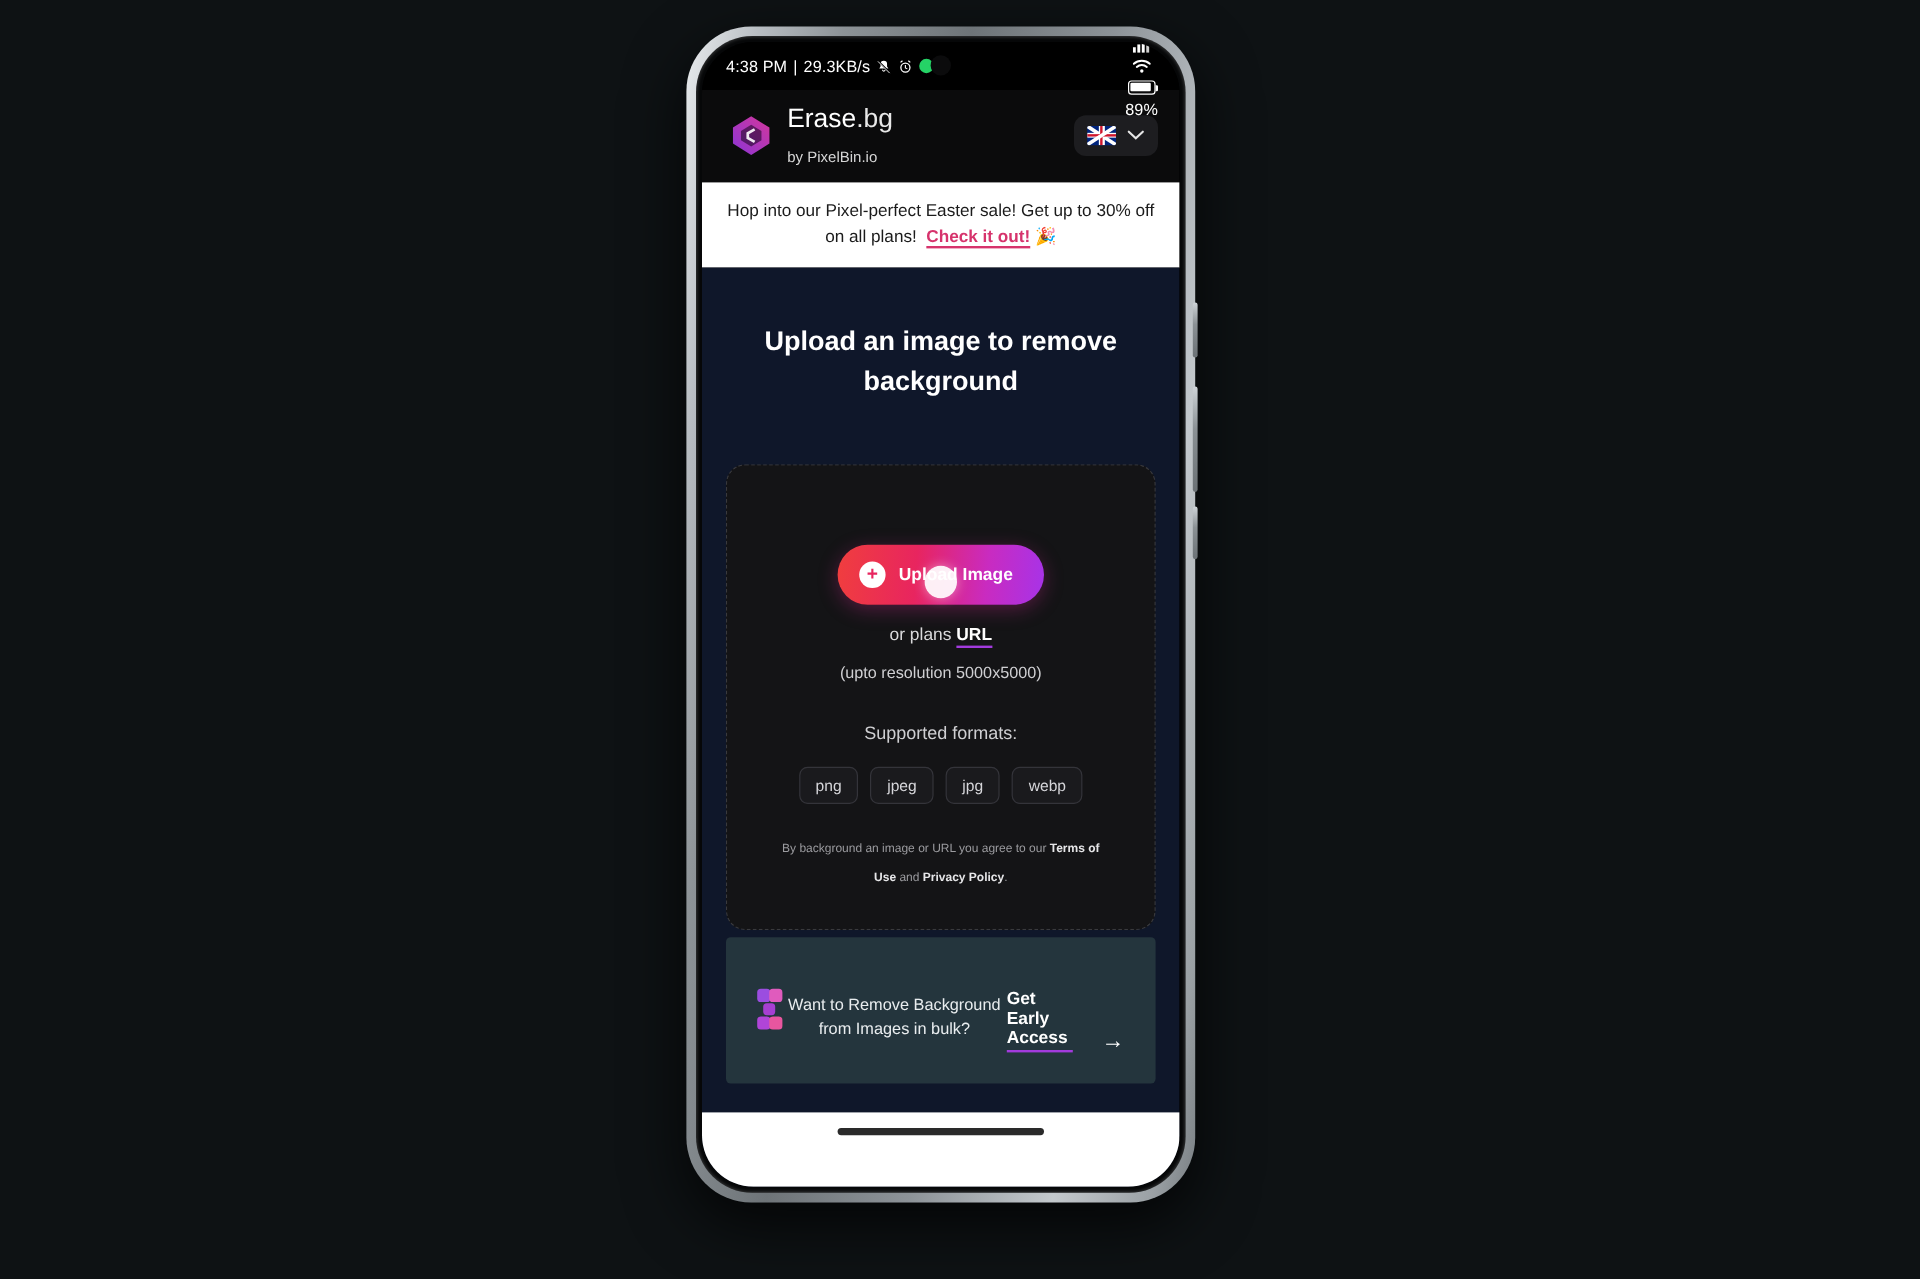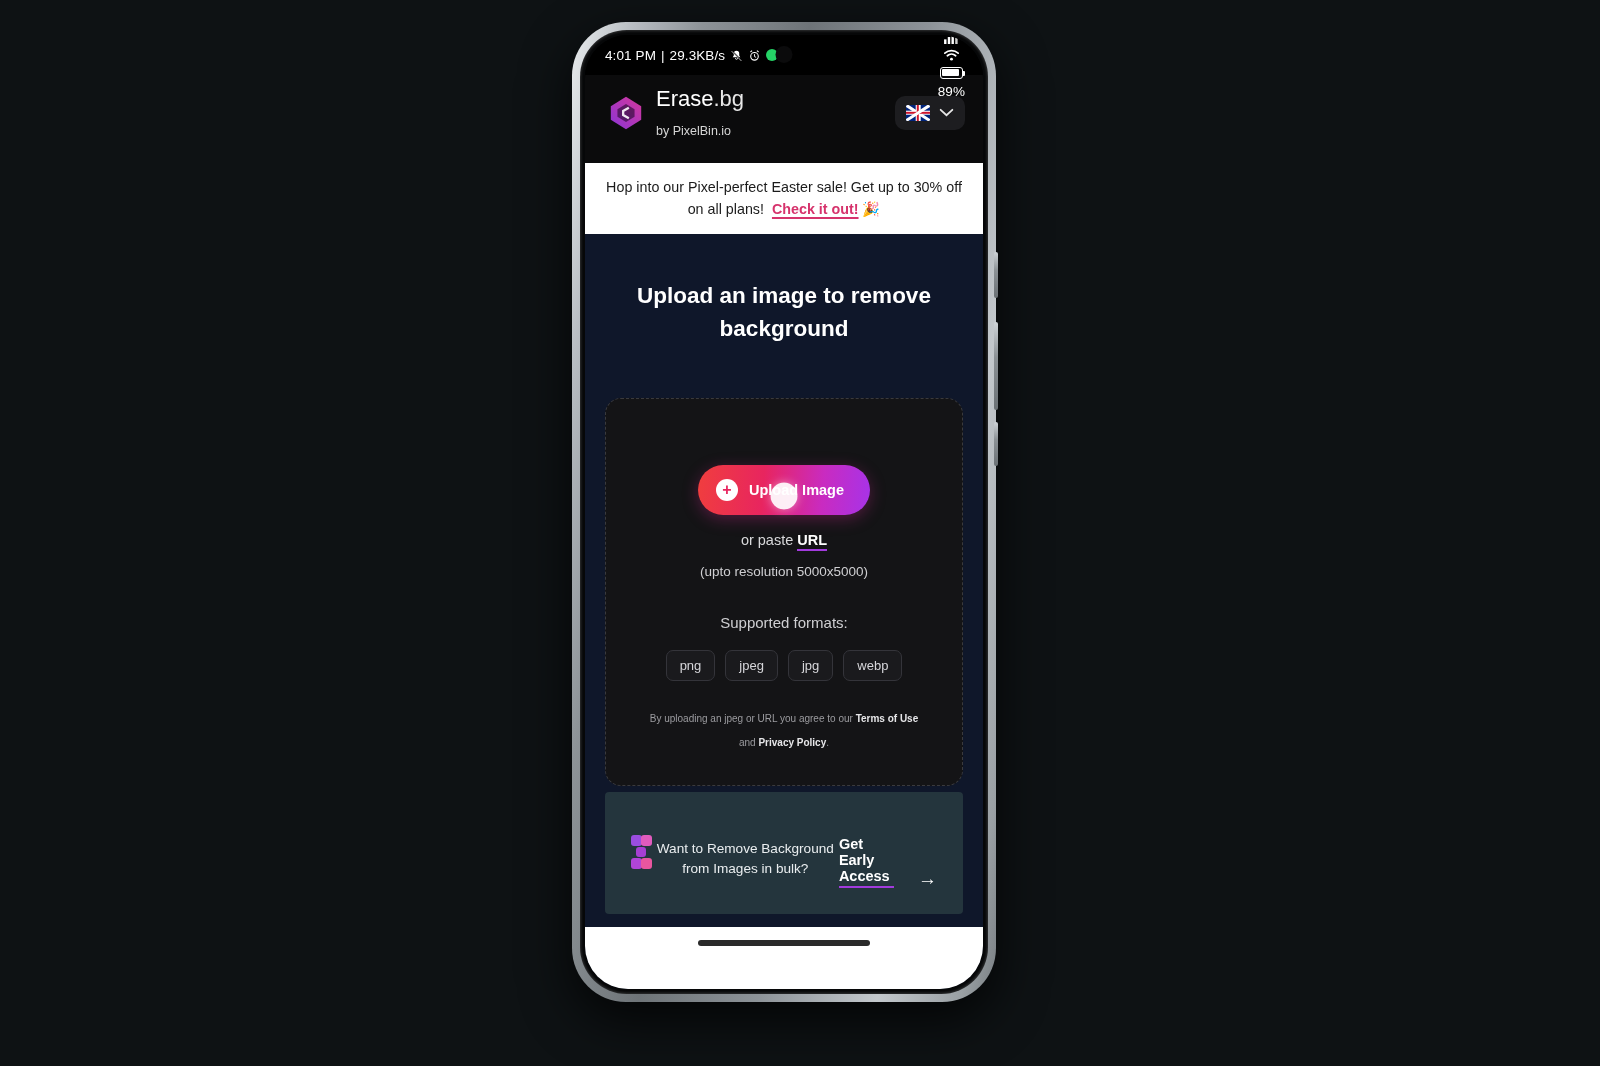--- a/index.html
+++ b/index.html
@@ -65,21 +65,21 @@
   .batt::after {
     content:''; position:absolute; right:-3.5px; top:3px;
     width:2px; height:5px; background:#fff; border-radius:0 1px 1px 0;
   }
   .batt i { position:absolute; left:1.3px; top:1.3px; bottom:1.3px; width:17px; background:#fff; border-radius:1px; display:block; }
 
   
   .app-header {
     background: #0b0b0c;
     display: flex; align-items: center; justify-content: space-between;
-    padding: 12px 18px 25px 22px;
+    padding: 12px 18px 14px 22px;
   }
   .brand { display: flex; align-items: center; gap: 11px; }
   .brand-text .name { font-size: 22px; color: #fff; font-weight: 400; line-height: 1.05; }
   .brand-text .name .dotbg { color: #e8e8e8; }
   .brand-text .sub { font-size: 12.5px; color: #d6d6d6; margin-top: 14px; }
   .lang-pill {
     background: #1d1d20; border-radius: 10px;
     padding: 9px 11px; display: flex; align-items: center; gap: 9px;
   }
   .flag {
@@ -207,21 +207,21 @@
     <div class="btn-side b1"></div>
     <div class="btn-side b2"></div>
     <div class="btn-side b3"></div>
 
     <div class="phone-inner">
       <div class="screen">
 
         <div class="statusbar">
           <div class="punchhole"></div>
           <div class="sb-left">
-            <span>4:01 PM</span>
+            <span>4:38 PM</span>
             <span>|</span>
             <span>29.3KB/s</span>
             <svg width="13" height="13" viewBox="0 0 24 24">
               <path d="M12 3a5 5 0 0 0-5 5v4l-2 3h14l-2-3V8a5 5 0 0 0-5-5z" fill="#fff"></path>
               <path d="M10 17a2 2 0 0 0 4 0" stroke="#fff" stroke-width="1.6" fill="none"></path>
               <path d="M3 3l18 18" stroke="#000" stroke-width="2.6"></path>
               <path d="M3 4l18 18" stroke="#fff" stroke-width="1.4"></path>
             </svg>
             <svg width="13" height="13" viewBox="0 0 24 24">
               <circle cx="12" cy="13.5" r="7" fill="none" stroke="#fff" stroke-width="2"></circle>
@@ -294,35 +294,35 @@
           <div class="page-title">Upload an image to remove background</div>
 
           <div class="upload-card">
             <button class="upload-btn">
               <span class="plus-circle">+</span>
               <span>Upload Image</span>
               <span class="touch-dot"></span>
             </button>
 
             <div class="paste-url">
-              <span>or paste </span><b>URL</b>
+              <span>or plans </span><b>URL</b>
             </div>
 
             <div class="res-note">(upto resolution 5000x5000)</div>
 
             <div class="fmt-label">Supported formats:</div>
             <div class="fmt-row">
               <span class="fmt-chip">png</span>
               <span class="fmt-chip">jpeg</span>
               <span class="fmt-chip">jpg</span>
               <span class="fmt-chip">webp</span>
             </div>
 
             <div class="terms">
-              <span>By uploading an jpeg or URL you agree to our </span><b>Terms of Use</b><span> and </span><b>Privacy Policy</b><span>.</span>
+              <span>By background an image or URL you agree to our </span><b>Terms of Use</b><span> and </span><b>Privacy Policy</b><span>.</span>
             </div>
           </div>
 
           <div class="bulk-card">
             <div class="bulk-icon">
               <span class="tl"></span>
                 <span class="tr"></span>
               <span class="ctr"></span>
               <span class="bl"></span>
                 <span class="br"></span>

